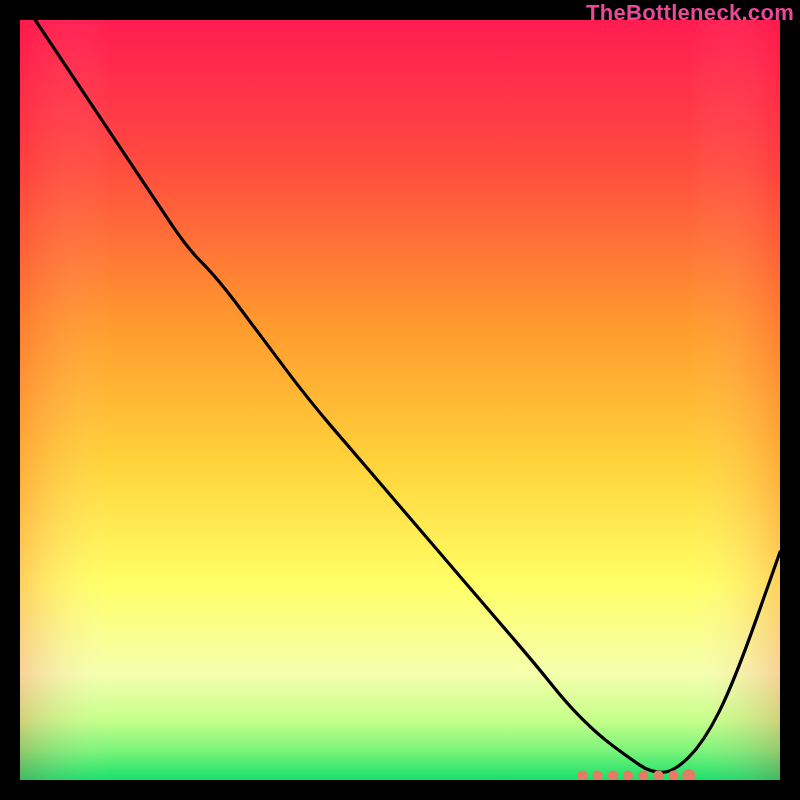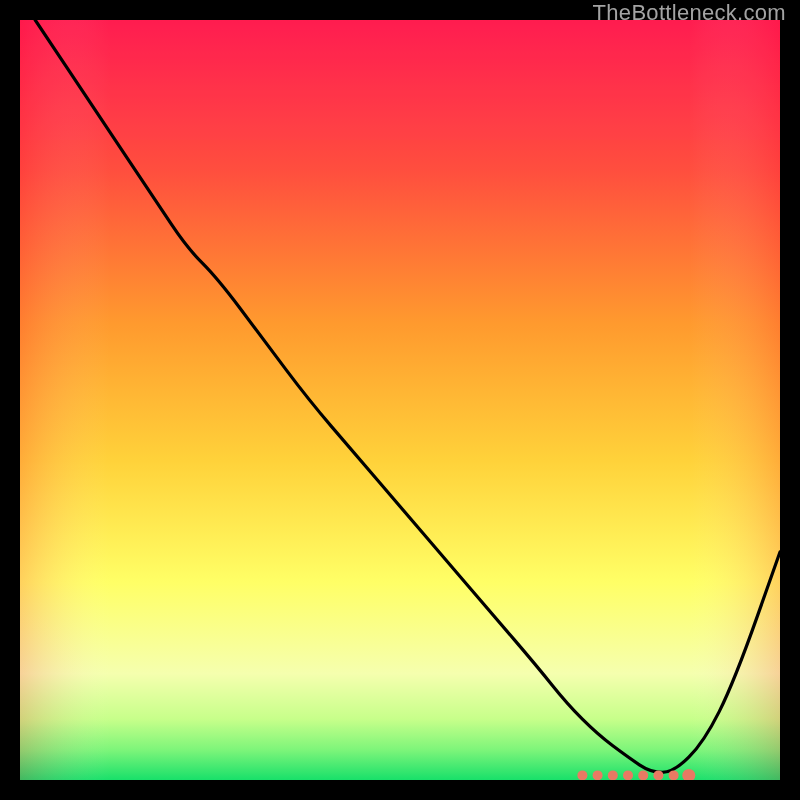--- a/index.html
+++ b/index.html
@@ -22,24 +22,24 @@
   .plot {
     position: absolute;
     left: 0;
     top: 0;
     width: 760px;
     height: 760px;
   }
   .watermark {
     position: absolute;
     top: 0px;
-    right: 14px;
-    color: #a3a3a3;
+    right: 6px;
+    color: #ec4899;
     font-size: 22px;
-    font-weight: 400;
+    font-weight: 700;
     letter-spacing: 0.3px;
     z-index: 10;
   }
   svg { display: block; }
 </style>
 </head>
 <body>
 
 <div class="frame">
   <svg class="plot" viewBox="0 0 760 760">

